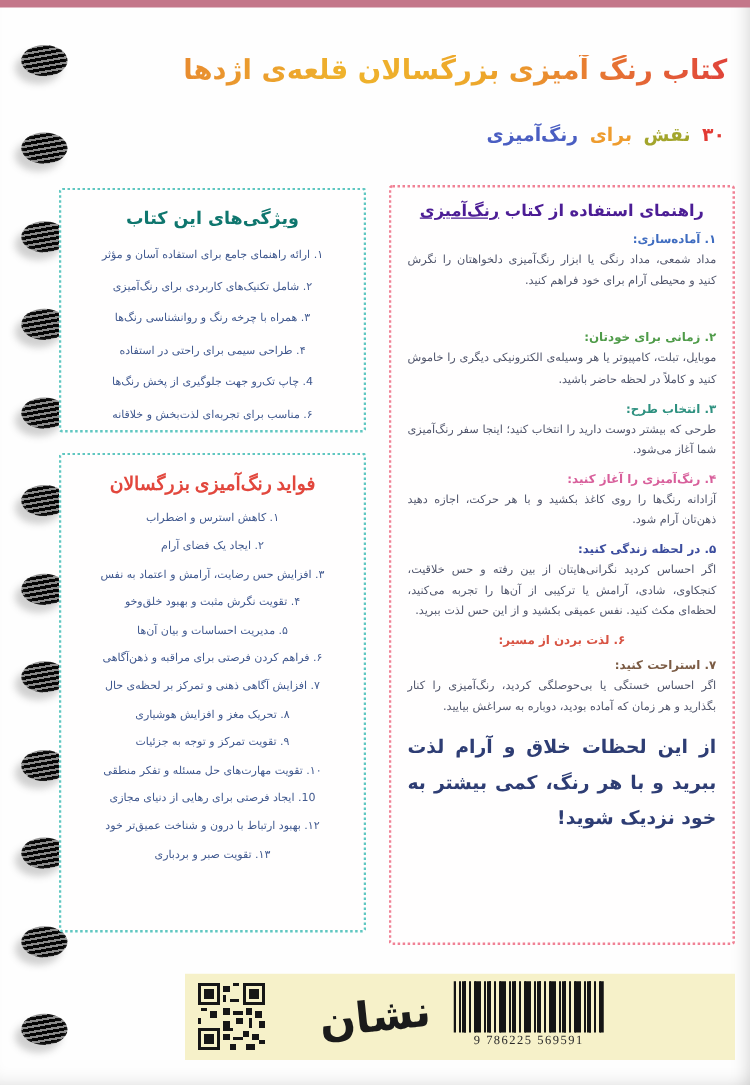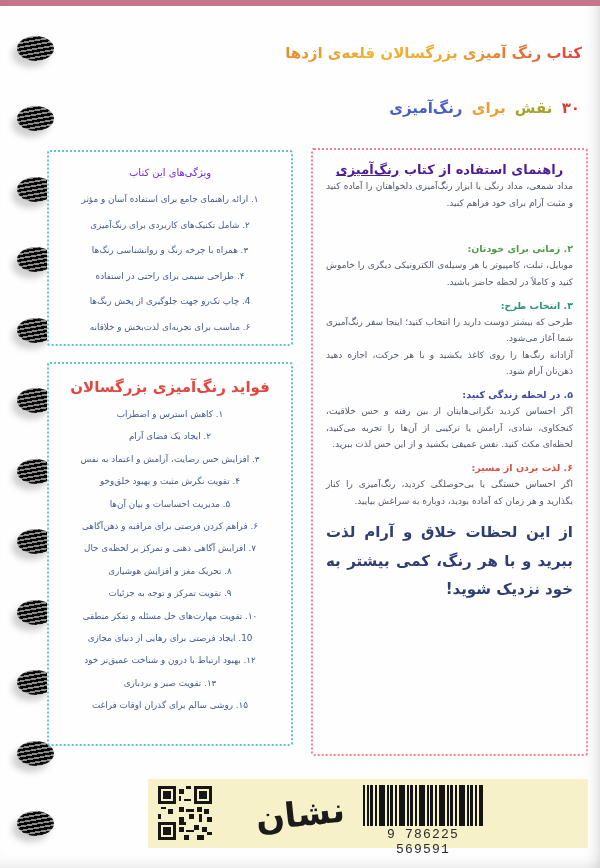--- a/index.html
+++ b/index.html
@@ -6,50 +6,50 @@
   body{width:600px;height:868px;background:#f4f4f2;font-family:"DejaVu Sans",sans-serif;}
   .page{position:relative;width:600px;height:868px;background:#fefefe;overflow:hidden;direction:rtl;
         box-shadow:inset -12px 0 14px -10px rgba(0,0,0,.15), inset 0 -12px 14px -10px rgba(0,0,0,.10);}
   .top-strip{position:absolute;top:0;left:0;width:600px;height:6px;background:#c4778a;}
   
   .spiral{position:absolute;left:2px;top:36px;width:52px;height:800px;display:flex;flex-direction:column;justify-content:space-between;}
   .coil{width:37px;height:25px;margin-left:6px;border-radius:50%;
         background:repeating-linear-gradient(170deg,#050505 0 2.4px,#8a8a8a 2.4px 4.2px);
         box-shadow:-5px 6px 6px rgba(90,90,90,.28), inset 0 0 3px rgba(255,255,255,.25);}
   
-  .title{position:absolute;top:44px;right:18px;font-size:15px;font-weight:bold;letter-spacing:.2px;
+  .title{position:absolute;top:44px;right:18px;font-size:22px;font-weight:bold;letter-spacing:.2px;
          background:linear-gradient(to left,#e0443a 0%,#eda72b 45%,#efb32c 70%,#e88c2f 100%);
          -webkit-background-clip:text;background-clip:text;color:transparent;}
   .subtitle{position:absolute;top:99px;right:20px;font-size:15px;font-weight:bold;}
   .subtitle span{margin-left:4px;}
   
   .box{position:absolute;border-radius:3px;box-sizing:border-box;background:#fffefe;}
   .guide-box{top:148px;right:12px;width:277px;height:608px;border:2px dotted #f0８195;border:2px dotted #f08195;padding:10px 13px 8px;}
   .guide-header{text-align:center;font-size:13px;font-weight:bold;margin:2px 0 1px;color:#4c1d95;}
   .guide-header .u{text-decoration:underline;}
   .sec-title{font-size:9.5px;font-weight:bold;margin:9px 0 3px;text-align:right;}
   .sec-body{font-size:9px;color:#50556b;line-height:1.85;text-align:justify;margin:0;}
   .closing{font-size:15px;font-weight:bold;color:#2e3d74;line-height:1.9;margin-top:9px;text-align:justify;}
   .features-box{top:150px;left:47px;width:246px;height:196px;border:2px dotted #5fc7c1;padding:8px 10px;}
-  .features-header{text-align:center;font-size:10px;font-weight:normal;color:#6d28d9;margin:7px 0 9px;}
+  .features-header{text-align:center;font-size:14px;font-weight:bold;color:#0f766e;margin:7px 0 9px;}
   .feat-item{display:block;text-align:center;font-size:8.8px;color:#41598f;line-height:25.5px;}
   .benefits-box{top:362px;left:47px;width:246px;height:384px;border:2px dotted #5fc7c1;padding:8px 10px;}
-  .benefits-header{text-align:center;font-size:15px;font-weight:bold;color:#e2473d;margin:6px 0 7px;}
+  .benefits-header{text-align:center;font-size:15px;font-weight:bold;color:#e2473d;margin:6px 0 7px;font-family:Liberation Serif, serif;}
   .ben-item{display:block;text-align:center;font-size:8.8px;color:#41598f;line-height:22.4px;}
   
   .footer-strip{position:absolute;top:779px;left:148px;width:440px;height:69px;background:#f6f1c9;direction:ltr;}
   .qr{position:absolute;left:10px;top:7px;width:54px;height:54px;}
   .logo{position:absolute;left:96px;top:8px;width:112px;height:54px;display:flex;align-items:center;justify-content:center;
         font-size:34px;font-weight:bold;color:#1b1b1b;transform:rotate(-6deg);}
   .barcode{position:absolute;left:212px;top:6px;width:126px;height:56px;text-align:center;}
   .bars{width:120px;height:41px;margin:0 auto;
         background:repeating-linear-gradient(90deg,#141414 0 2px,transparent 2px 4px),
                    repeating-linear-gradient(90deg,transparent 0 7px,#141414 7px 10px);
         background-color:#f6f1c9;}
-  .isbn{font-family:Liberation Mono, monospace;font-size:13px;color:#2a2a2a;letter-spacing:1.2px;margin-top:1px;}
+  .isbn{font-family:Liberation Serif, serif;font-size:10px;color:#2a2a2a;letter-spacing:1.2px;margin-top:1px;}
 </style>
 </head>
 <body>
 
 <div class="page">
 
   <div class="top-strip"></div>
 
   <div class="spiral">
     <div class="coil"></div>
@@ -73,35 +73,38 @@
     <span style="color: rgb(163, 165, 44);">نقش</span>
     <span style="color: rgb(238, 156, 46);">برای</span>
     <span style="color: rgb(74, 94, 194);">رنگ‌آمیزی</span>
   </div>
 
   <div class="box guide-box">
     <div class="guide-header">
       <span>راهنمای استفاده از کتاب </span><span class="u">رنگ‌آمیزی</span>
     </div>
 
-    <p class="sec-body">مداد شمعی، مداد رنگی یا ابزار رنگ‌آمیزی دلخواهتان را آماده کنید و مثبت آرام برای خود فراهم کنید.</p>
+    <div class="sec-title" style="color: rgb(63, 108, 192);">۱. آماده‌سازی:</div>
+    <p class="sec-body">مداد شمعی، مداد رنگی یا ابزار رنگ‌آمیزی دلخواهتان را نگرش کنید و محیطی آرام برای خود فراهم کنید.</p>
 
     <div class="sec-title" style="color: rgb(79, 155, 73); margin-top: 32px;">۲. زمانی برای خودتان:</div>
     <p class="sec-body">موبایل، تبلت، کامپیوتر یا هر وسیله‌ی الکترونیکی دیگری را خاموش کنید و کاملاً در لحظه حاضر باشید.</p>
 
     <div class="sec-title" style="color: rgb(47, 145, 128);">۳. انتخاب طرح:</div>
     <p class="sec-body">طرحی که بیشتر دوست دارید را انتخاب کنید؛ اینجا سفر رنگ‌آمیزی شما آغاز می‌شود.</p>
 
+    <div class="sec-title" style="color: rgb(216, 95, 155);">۴. رنگ‌آمیزی را آغاز کنید:</div>
     <p class="sec-body">آزادانه رنگ‌ها را روی کاغذ بکشید و با هر حرکت، اجازه دهید ذهن‌تان آرام شود.</p>
 
     <div class="sec-title" style="color: rgb(60, 77, 158);">۵. در لحظه زندگی کنید:</div>
     <p class="sec-body">اگر احساس کردید نگرانی‌هایتان از بین رفته و حس خلاقیت، کنجکاوی، شادی، آرامش یا ترکیبی از آن‌ها را تجربه می‌کنید، لحظه‌ای مکث کنید. نفس عمیقی بکشید و از این حس لذت ببرید.</p>
 
-    <div class="sec-title" style="color: rgb(216, 83, 67);">۶. لذت بردن از مسیر:</div>
+    <div class="sec-title" style="color: rgb(216, 83, 67); text-align: center;">۶. لذت بردن از مسیر:</div>
 
+    <div class="sec-title" style="color: rgb(123, 91, 68);">۷. استراحت کنید:</div>
     <p class="sec-body">اگر احساس خستگی یا بی‌حوصلگی کردید، رنگ‌آمیزی را کنار بگذارید و هر زمان که آماده بودید، دوباره به سراغش بیایید.</p>
 
     <p class="closing">از این لحظات خلاق و آرام لذت ببرید و با هر رنگ، کمی بیشتر به خود نزدیک شوید!</p>
   </div>
 
   <div class="box features-box">
     <div class="features-header">ویژگی‌های این کتاب</div>
     <span class="feat-item">۱. ارائه راهنمای جامع برای استفاده آسان و مؤثر</span>
     <span class="feat-item">۲. شامل تکنیک‌های کاربردی برای رنگ‌آمیزی</span>
     <span class="feat-item">۳. همراه با چرخه رنگ و روانشناسی رنگ‌ها</span>
@@ -118,21 +121,20 @@
     <span class="ben-item">۴. تقویت نگرش مثبت و بهبود خلق‌وخو</span>
     <span class="ben-item">۵. مدیریت احساسات و بیان آن‌ها</span>
     <span class="ben-item">۶. فراهم کردن فرصتی برای مراقبه و ذهن‌آگاهی</span>
     <span class="ben-item">۷. افزایش آگاهی ذهنی و تمرکز بر لحظه‌ی حال</span>
     <span class="ben-item">۸. تحریک مغز و افزایش هوشیاری</span>
     <span class="ben-item">۹. تقویت تمرکز و توجه به جزئیات</span>
     <span class="ben-item">۱۰. تقویت مهارت‌های حل مسئله و تفکر منطقی</span>
     <span class="ben-item">10. ایجاد فرصتی برای رهایی از دنیای مجازی</span>
     <span class="ben-item">۱۲. بهبود ارتباط با درون و شناخت عمیق‌تر خود</span>
     <span class="ben-item">۱۳. تقویت صبر و بردباری</span>
-    <span class="ben-item">۱۵. روشی سالم برای گذران اوقات فراغت</span>
   </div>
 
   <div class="footer-strip">
     <svg class="qr" viewBox="0 0 21 21" shape-rendering="crispEdges">
       <rect x="0" y="0" width="21" height="21" fill="#f6f1c9"></rect>
       <g fill="#161616">
         <rect x="0" y="0" width="7" height="7"></rect>
           <rect x="14" y="0" width="7" height="7"></rect>
           <rect x="0" y="14" width="7" height="7"></rect>
         <rect x="8" y="1" width="2" height="2"></rect>

